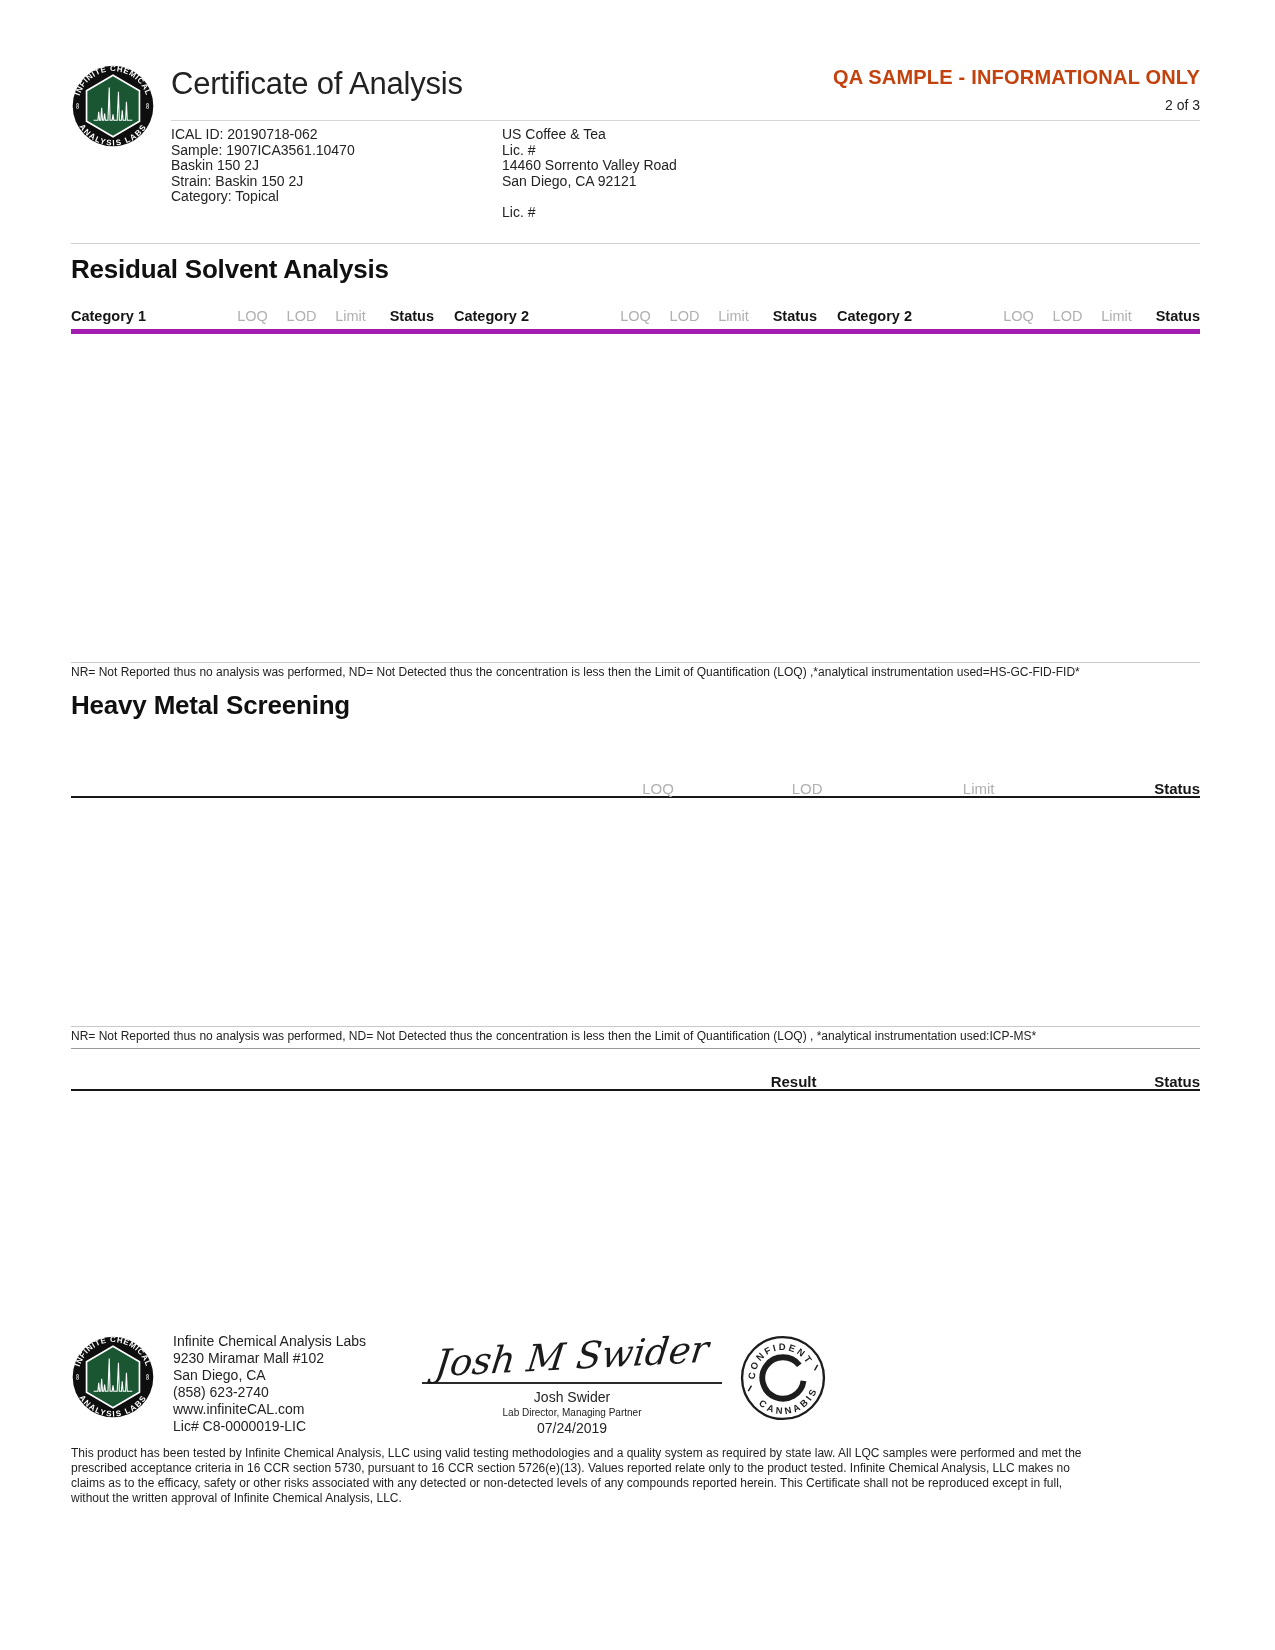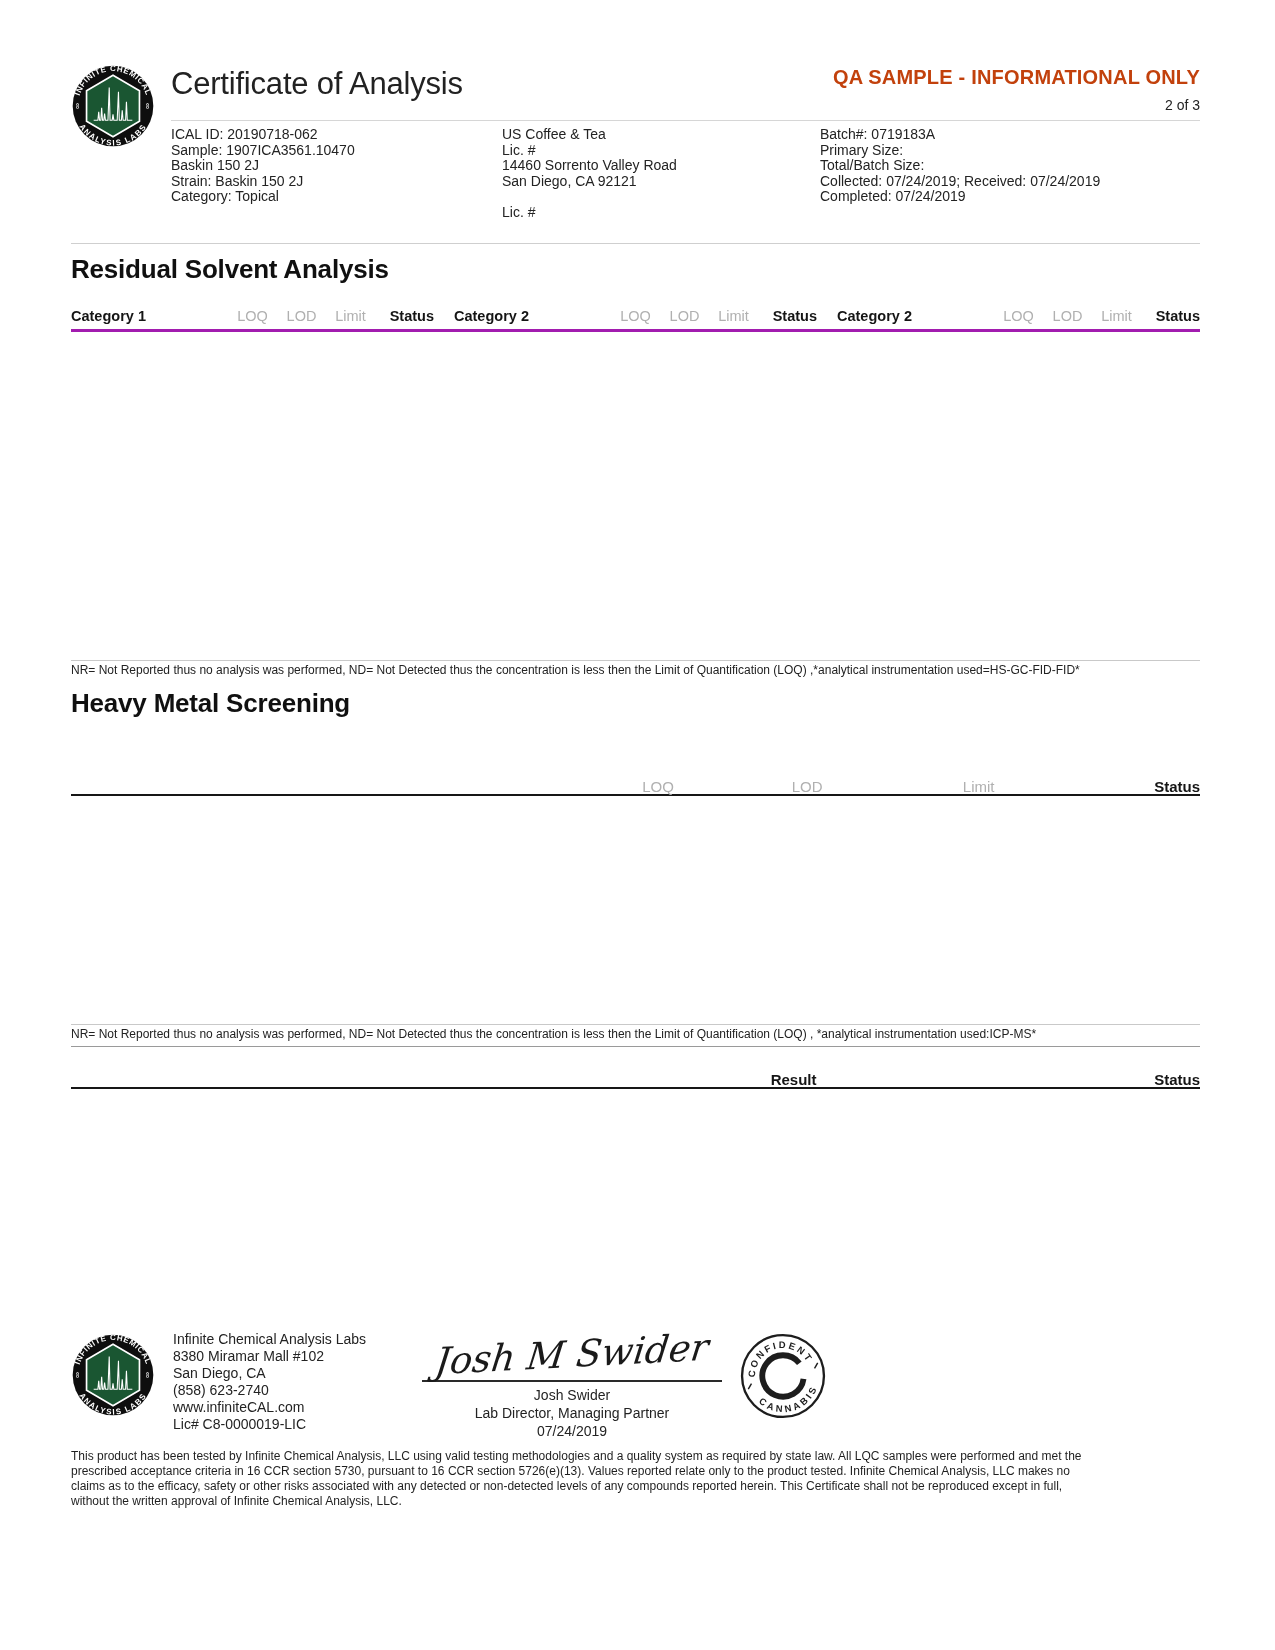--- a/index.html
+++ b/index.html
@@ -22,21 +22,21 @@
 
   
   .section-rule { border-top:1px solid #cfcfcf; margin-top:22px; }
   .section-title { font-size:26px; line-height:34px; font-weight:700; color:#101010; margin-top:8px; letter-spacing:-0.2px; }
   .muted { color:#b0b0b0; font-weight:400; }
   .hdr-bold { color:#151515; font-weight:700; }
   .footnote { font-size:12px; line-height:15px; color:#222; border-top:1px solid #c9c9c9; padding-top:2px; white-space:nowrap; overflow:hidden; }
   .fn-both { border-bottom:1px solid #9a9a9a; padding-bottom:4px; }
 
   
-  .res-header { display:grid; grid-template-columns:repeat(3,1fr); column-gap:20px; margin-top:22px; border-bottom:3px solid #a21caf; padding-bottom:4px; }
+  .res-header { display:grid; grid-template-columns:repeat(3,1fr); column-gap:20px; margin-top:22px; border-bottom:5px solid #a21caf; padding-bottom:4px; }
   .res-group { position:relative; height:17px; font-size:14.5px; }
   .res-group .cat { position:absolute; left:0; top:0; }
   .res-group .c-loq { position:absolute; left:50%; transform:translateX(-50%); top:0; }
   .res-group .c-lod { position:absolute; left:63.5%; transform:translateX(-50%); top:0; }
   .res-group .c-limit { position:absolute; left:77%; transform:translateX(-50%); top:0; }
   .res-group .c-status { position:absolute; right:0; top:0; }
   .res-body { height:328px; }
 
   
   .hm-header { position:relative; height:18px; font-size:15px; margin-top:58px; border-bottom:2px solid #161616; padding-bottom:4px; }
@@ -55,21 +55,21 @@
   
   .fn3 { padding-bottom:8px; }
   .footer { display:flex; align-items:flex-start; margin-top:6px; }
   .footer-left { display:flex; }
   .ical-logo-footer { width:84px; height:84px; flex:0 0 auto; margin-top:2px; }
   .lab-info { margin-left:18px; font-size:14px; line-height:17px; color:#232323; }
   .sig-block { width:300px; margin-left:56px; text-align:center; }
   .sig-script { font-family:"DejaVu Serif", serif; font-style:italic; font-size:37px; color:#1a1a1a; transform:rotate(-3deg) skewX(-10deg); white-space:nowrap; margin-top:2px; }
   .sig-line { border-bottom:2px solid #2a2a2a; margin-top:4px; }
   .sig-name { font-size:14px; margin-top:5px; color:#232323; }
-  .sig-role { font-size:14px; margin-top:2px; color:#232323; }
+  .sig-role { font-size:10px; margin-top:2px; color:#232323; }
   .sig-date { font-size:14px; margin-top:2px; color:#232323; }
   .cc-info { margin-left:auto; text-align:right; font-size:14px; line-height:19.5px; color:#232323; }
   .cc-stamp { width:90px; height:90px; flex:0 0 auto; margin-left:16px; }
   .legal { margin-top:10px; }
   .legal-line { font-size:12px; line-height:15px; color:#1f1f1f; white-space:nowrap; overflow:hidden; }
 </style>
 </head>
 <body>
 
 <div class="page">
@@ -109,27 +109,20 @@
         <div class="info-line">Strain: Baskin 150 2J</div>
         <div class="info-line">Category: Topical</div>
       </div>
       <div>
         <div class="info-line">US Coffee &amp; Tea</div>
         <div class="info-line">Lic. #</div>
         <div class="info-line">14460 Sorrento Valley Road</div>
         <div class="info-line">San Diego, CA 92121</div>
         <div class="info-line lic2">Lic. #</div>
       </div>
-      <div>
-        <div class="info-line">Batch#: 0719183A</div>
-        <div class="info-line">Primary Size:</div>
-        <div class="info-line">Total/Batch Size:</div>
-        <div class="info-line">Collected: 07/24/2019; Received: 07/24/2019</div>
-        <div class="info-line">Completed: 07/24/2019</div>
-      </div>
     </div>
   </div>
 
   <div class="section-rule"></div>
 
   <h2 class="section-title">Residual Solvent Analysis</h2>
   <div class="res-header">
     <div class="res-group">
       <span class="cat hdr-bold">Category 1</span>
       <span class="c-loq muted">LOQ</span>
@@ -185,21 +178,21 @@
         <text font-size="9.5" font-weight="bold" fill="#ffffff" letter-spacing="1.6" font-family="Liberation Sans, sans-serif">
           <textPath href="#icalBot2" startOffset="50%" text-anchor="middle">ANALYSIS LABS</textPath>
         </text>
         <text transform="translate(8.5,50) rotate(90)" font-size="10" fill="#ffffff" text-anchor="middle" dy="3.2">∞</text>
         <text transform="translate(91.5,50) rotate(90)" font-size="10" fill="#ffffff" text-anchor="middle" dy="3.2">∞</text>
         <polygon points="50,13.5 81.5,31.75 81.5,68.25 50,86.5 18.5,68.25 18.5,31.75" fill="#1a5632" stroke="#ffffff" stroke-width="2"></polygon>
         <polyline fill="none" stroke="#ffffff" stroke-width="1.3" points="27,67 32,67 33,57 34,67 35.5,67 36.5,52 37.5,67 39,67 40,59 41,67 44,67 45.5,28 46.5,67 49,67 50,60 51,67 55,67 56.5,33 57.5,67 60,67 61,55 62,67 65,67 66,45 67,67 73,67"></polyline>
       </svg>
       <div class="lab-info">
         <div>Infinite Chemical Analysis Labs</div>
-        <div>8380 Miramar Mall #102</div>
+        <div>9230 Miramar Mall #102</div>
         <div>San Diego, CA</div>
         <div>(858) 623-2740</div>
         <div>www.infiniteCAL.com</div>
         <div>Lic# C8-0000019-LIC</div>
       </div>
     </div>
     <div class="sig-block">
       <div class="sig-script">Josh M Swider</div>
       <div class="sig-line"></div>
       <div class="sig-name">Josh Swider</div>

